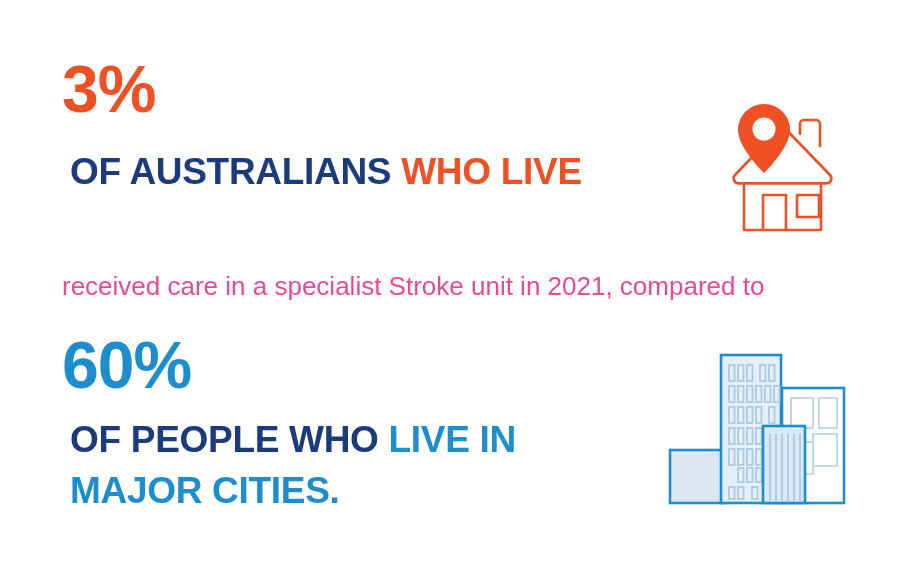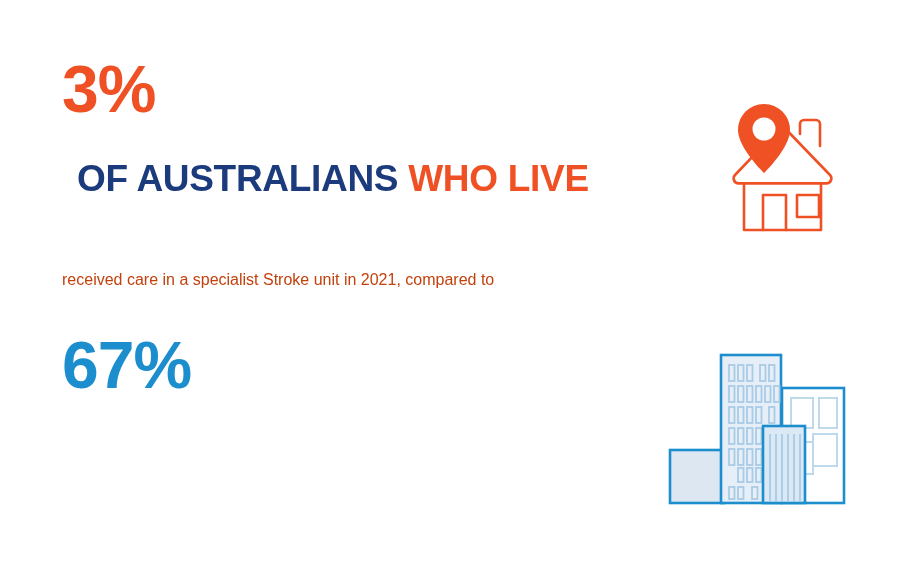--- a/index.html
+++ b/index.html
@@ -39,33 +39,33 @@
     font-family: "Liberation Sans", sans-serif;
   }
   .stat-number.orange { color: #ef5124; }
   .stat-number.blue   { color: #1c8ece; }
 
   .headline {
     font-weight: 700;
     font-size: 37px;
     line-height: 1.16;
     letter-spacing: -0.3px;
-    margin: 15px;
+    margin: 8px;
     text-transform: uppercase;
     font-family: "Liberation Sans", sans-serif;
     white-space: nowrap;
   }
   .navy   { color: #1b3b7d; }
   .orange { color: #ef5124; }
   .cyan   { color: #1c8ece; }
 
   .body-text {
-    font-size: 16px;
+    font-size: 26px;
     line-height: 1.3;
-    color: #c2410c;
+    color: #ec4899;
     margin: 0;
     font-family: "Liberation Sans", sans-serif;
     white-space: nowrap;
   }
 
   
   #block-stat-1     { position: absolute; left: 0;   top: 56px; }
   #block-headline-1 { position: absolute; left: 0;   top: 143px; }
   #block-body       { position: absolute; left: 0;   top: 270px; }
   #block-stat-2     { position: absolute; left: 0;   top: 332px; }
@@ -100,23 +100,27 @@
 
     <div id="block-headline-1">
       <div class="headline"><span class="navy">OF AUSTRALIANS </span><span class="orange">WHO LIVE</span></div>
     </div>
 
     <div id="block-body">
       <p class="body-text">received care in a specialist Stroke unit in 2021, compared to</p>
     </div>
 
     <div id="block-stat-2">
-      <div class="stat-number blue">67%</div>
-    </div>
-
+      <div class="stat-number blue">60%</div>
+    </div>
+
+    <div id="block-headline-2">
+      <div class="headline"><span class="navy">OF PEOPLE WHO </span><span class="cyan">LIVE IN</span></div>
+      <div class="headline cyan">MAJOR CITIES.</div>
+    </div>
 
   </div>
 
   <div class="icon-house">
     <svg viewBox="0 0 135 140" width="135" height="140" xmlns="http://www.w3.org/2000/svg">
       <g fill="none" stroke="#ef5124" stroke-width="2.6" stroke-linecap="round" stroke-linejoin="round">
 
         <path d="M78 38 v-10 a4 4 0 0 1 4 -4 h12 a4 4 0 0 1 4 4 v22"></path>
 
         <path d="M13 79 L56 34 a6 6 0 0 1 8.6 0 L108 79 a5 5 0 0 1 -3.6 8.4 H16.6 A5 5 0 0 1 13 79 Z"></path>

